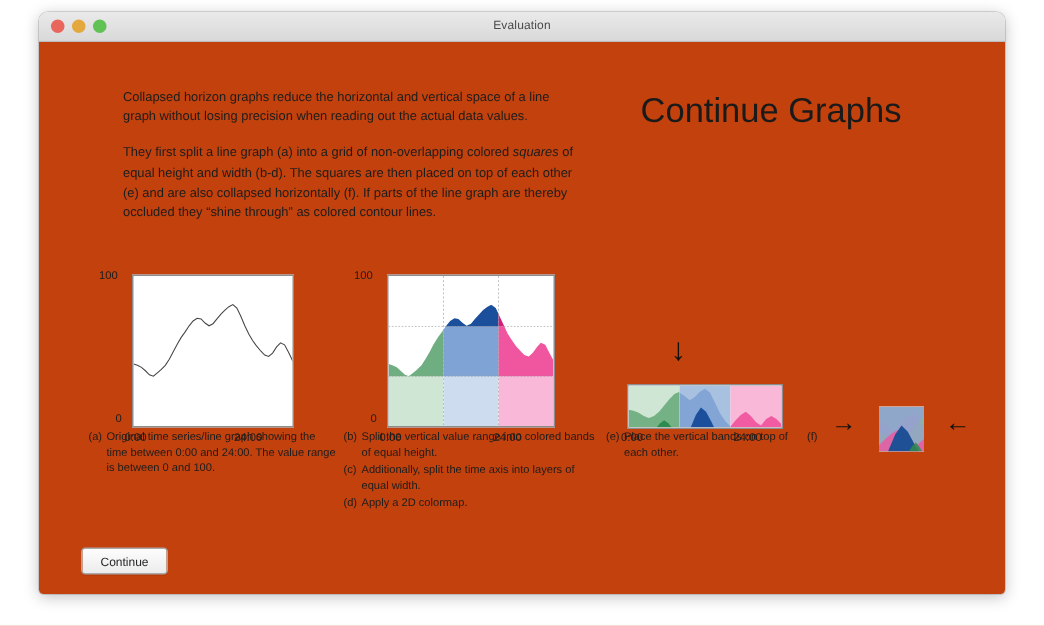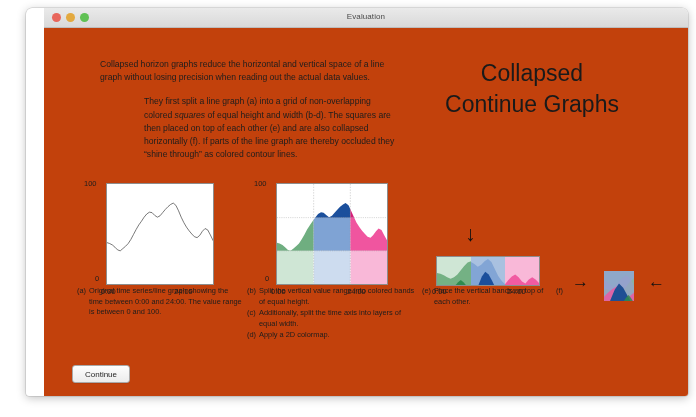--- a/index.html
+++ b/index.html
@@ -20,21 +20,20 @@
   .window {
     position: absolute;
     left: 26px;
     top: 8px;
     width: 644px;
     height: 388px;
     background: #ffffff;
     border-radius: 6px 6px 3px 3px;
     box-shadow: 0 2px 10px rgba(0,0,0,.25), 0 0 0 .5px rgba(0,0,0,.18);
     overflow: hidden;
-    padding-left: 18px;
   }
   .titlebar {
     position: relative;
     height: 19px;
     background: linear-gradient(#eaeaea, #d9d9d9);
     border-bottom: 1px solid #bdbdbd;
   }
   .lights { position: absolute; left: 8px; top: 5px; display: flex; gap: 5px; }
   .light { width: 9px; height: 9px; border-radius: 50%; }
   .light.red    { background: #e8665b; }
@@ -57,21 +56,21 @@
   
   .intro {
     position: absolute;
     left: 56px; top: 30px;
     width: 300px;
     font-size: 8.6px;
     line-height: 13.2px;
     color: #1d1d1d;
   }
   .intro p { margin: 0 0 11px 0; }
-  .intro p:last-child { margin-bottom: 0; margin-left: 44px; }
+  .intro p:last-child { margin-bottom: 0; }
   .intro i { font-style: italic; }
 
   
   .heading {
     position: absolute;
     right: 26px; top: 30px;
     width: 260px;
     text-align: center;
     font-size: 23px;
     line-height: 31px;
@@ -149,21 +148,20 @@
     </div>
 
     <div class="content">
 
       <div class="intro">
         <p>Collapsed horizon graphs reduce the horizontal and vertical space of a line graph without losing precision when reading out the actual data values.</p>
         <p><span>They first split a line graph (a) into a grid of non-overlapping colored </span><i>squares</i><span> of equal height and width (b-d). The squares are then placed on top of each other (e) and are also collapsed horizontally (f). If parts of the line graph are thereby occluded they “shine through” as colored contour lines.</span></p>
       </div>
 
       <div class="heading">
-        <div>Collapsed</div>
         <div>Continue Graphs</div>
       </div>
 
       <div class="panel" style="left:30px; top:135px; width:160px; height:115px;">
         <div class="axis-label" style="left:10px; top:-4px;">100</div>
         <div class="axis-label" style="left:21px; top:91px;">0</div>
         <div class="axis-label" style="left:27px; top:104px;">0:00</div>
         <div class="axis-label" style="left:100px; top:104px;">24:00</div>
 
         <div class="plotbox" style="left:32px; top:0; width:106px; height:100px;">

